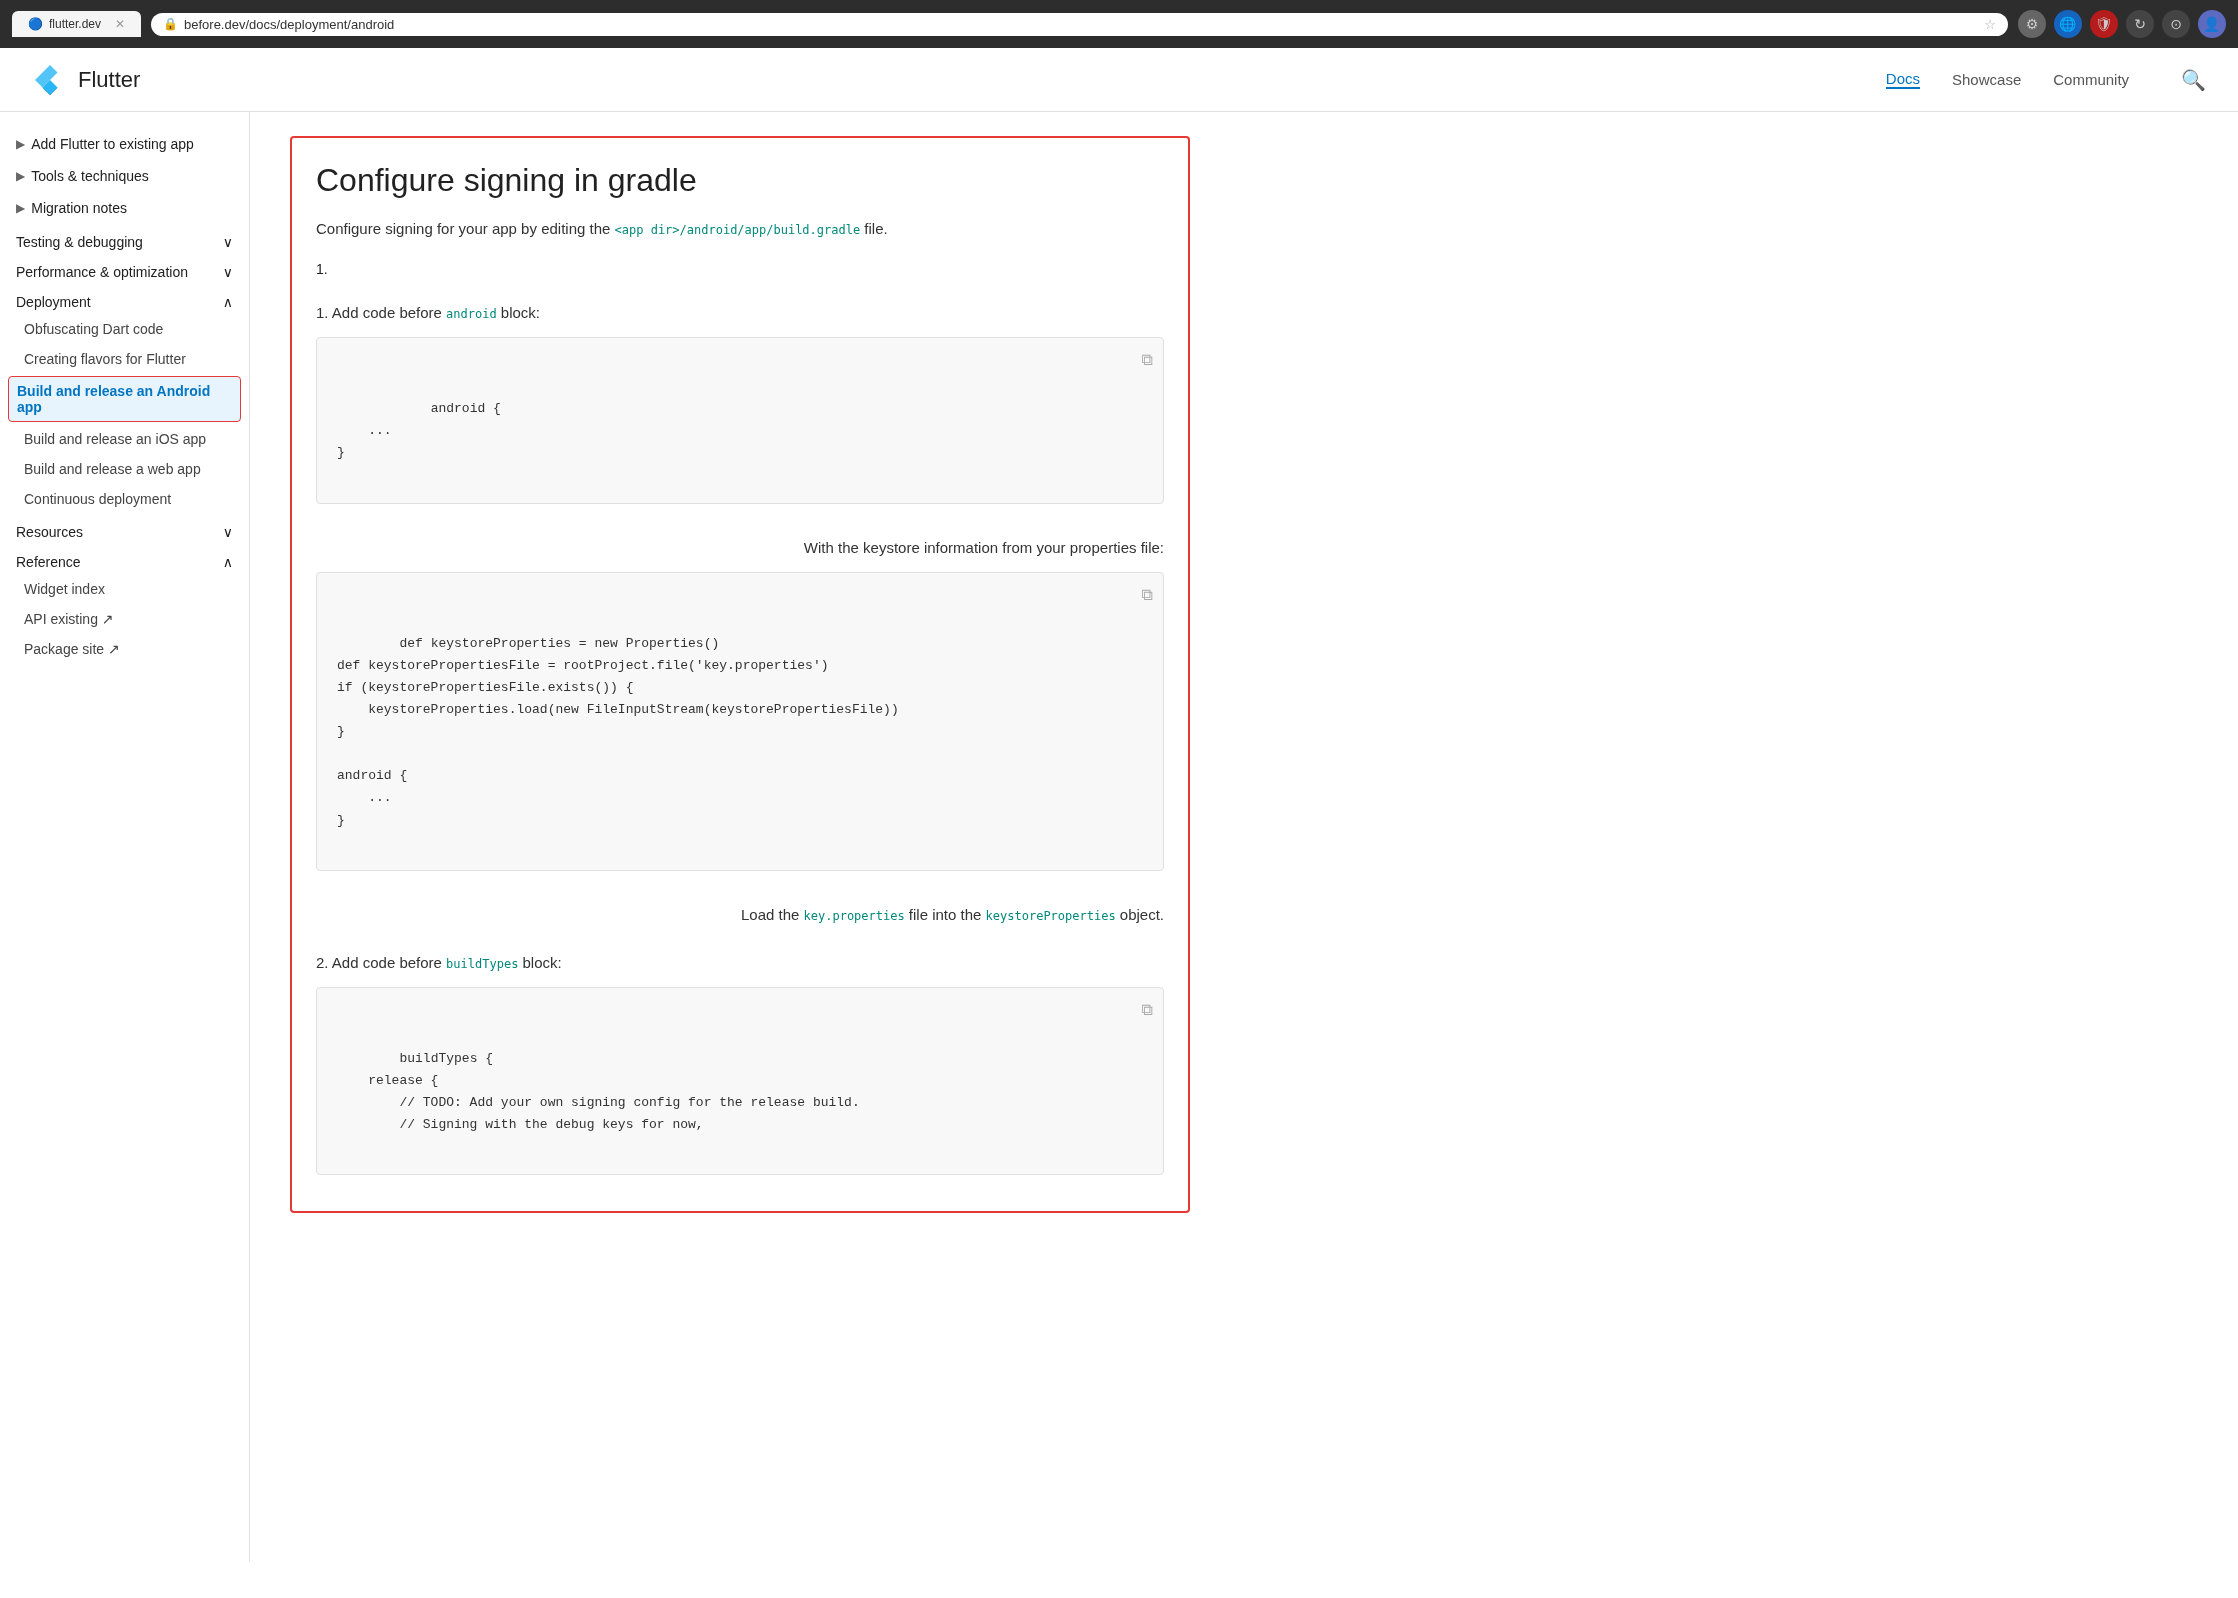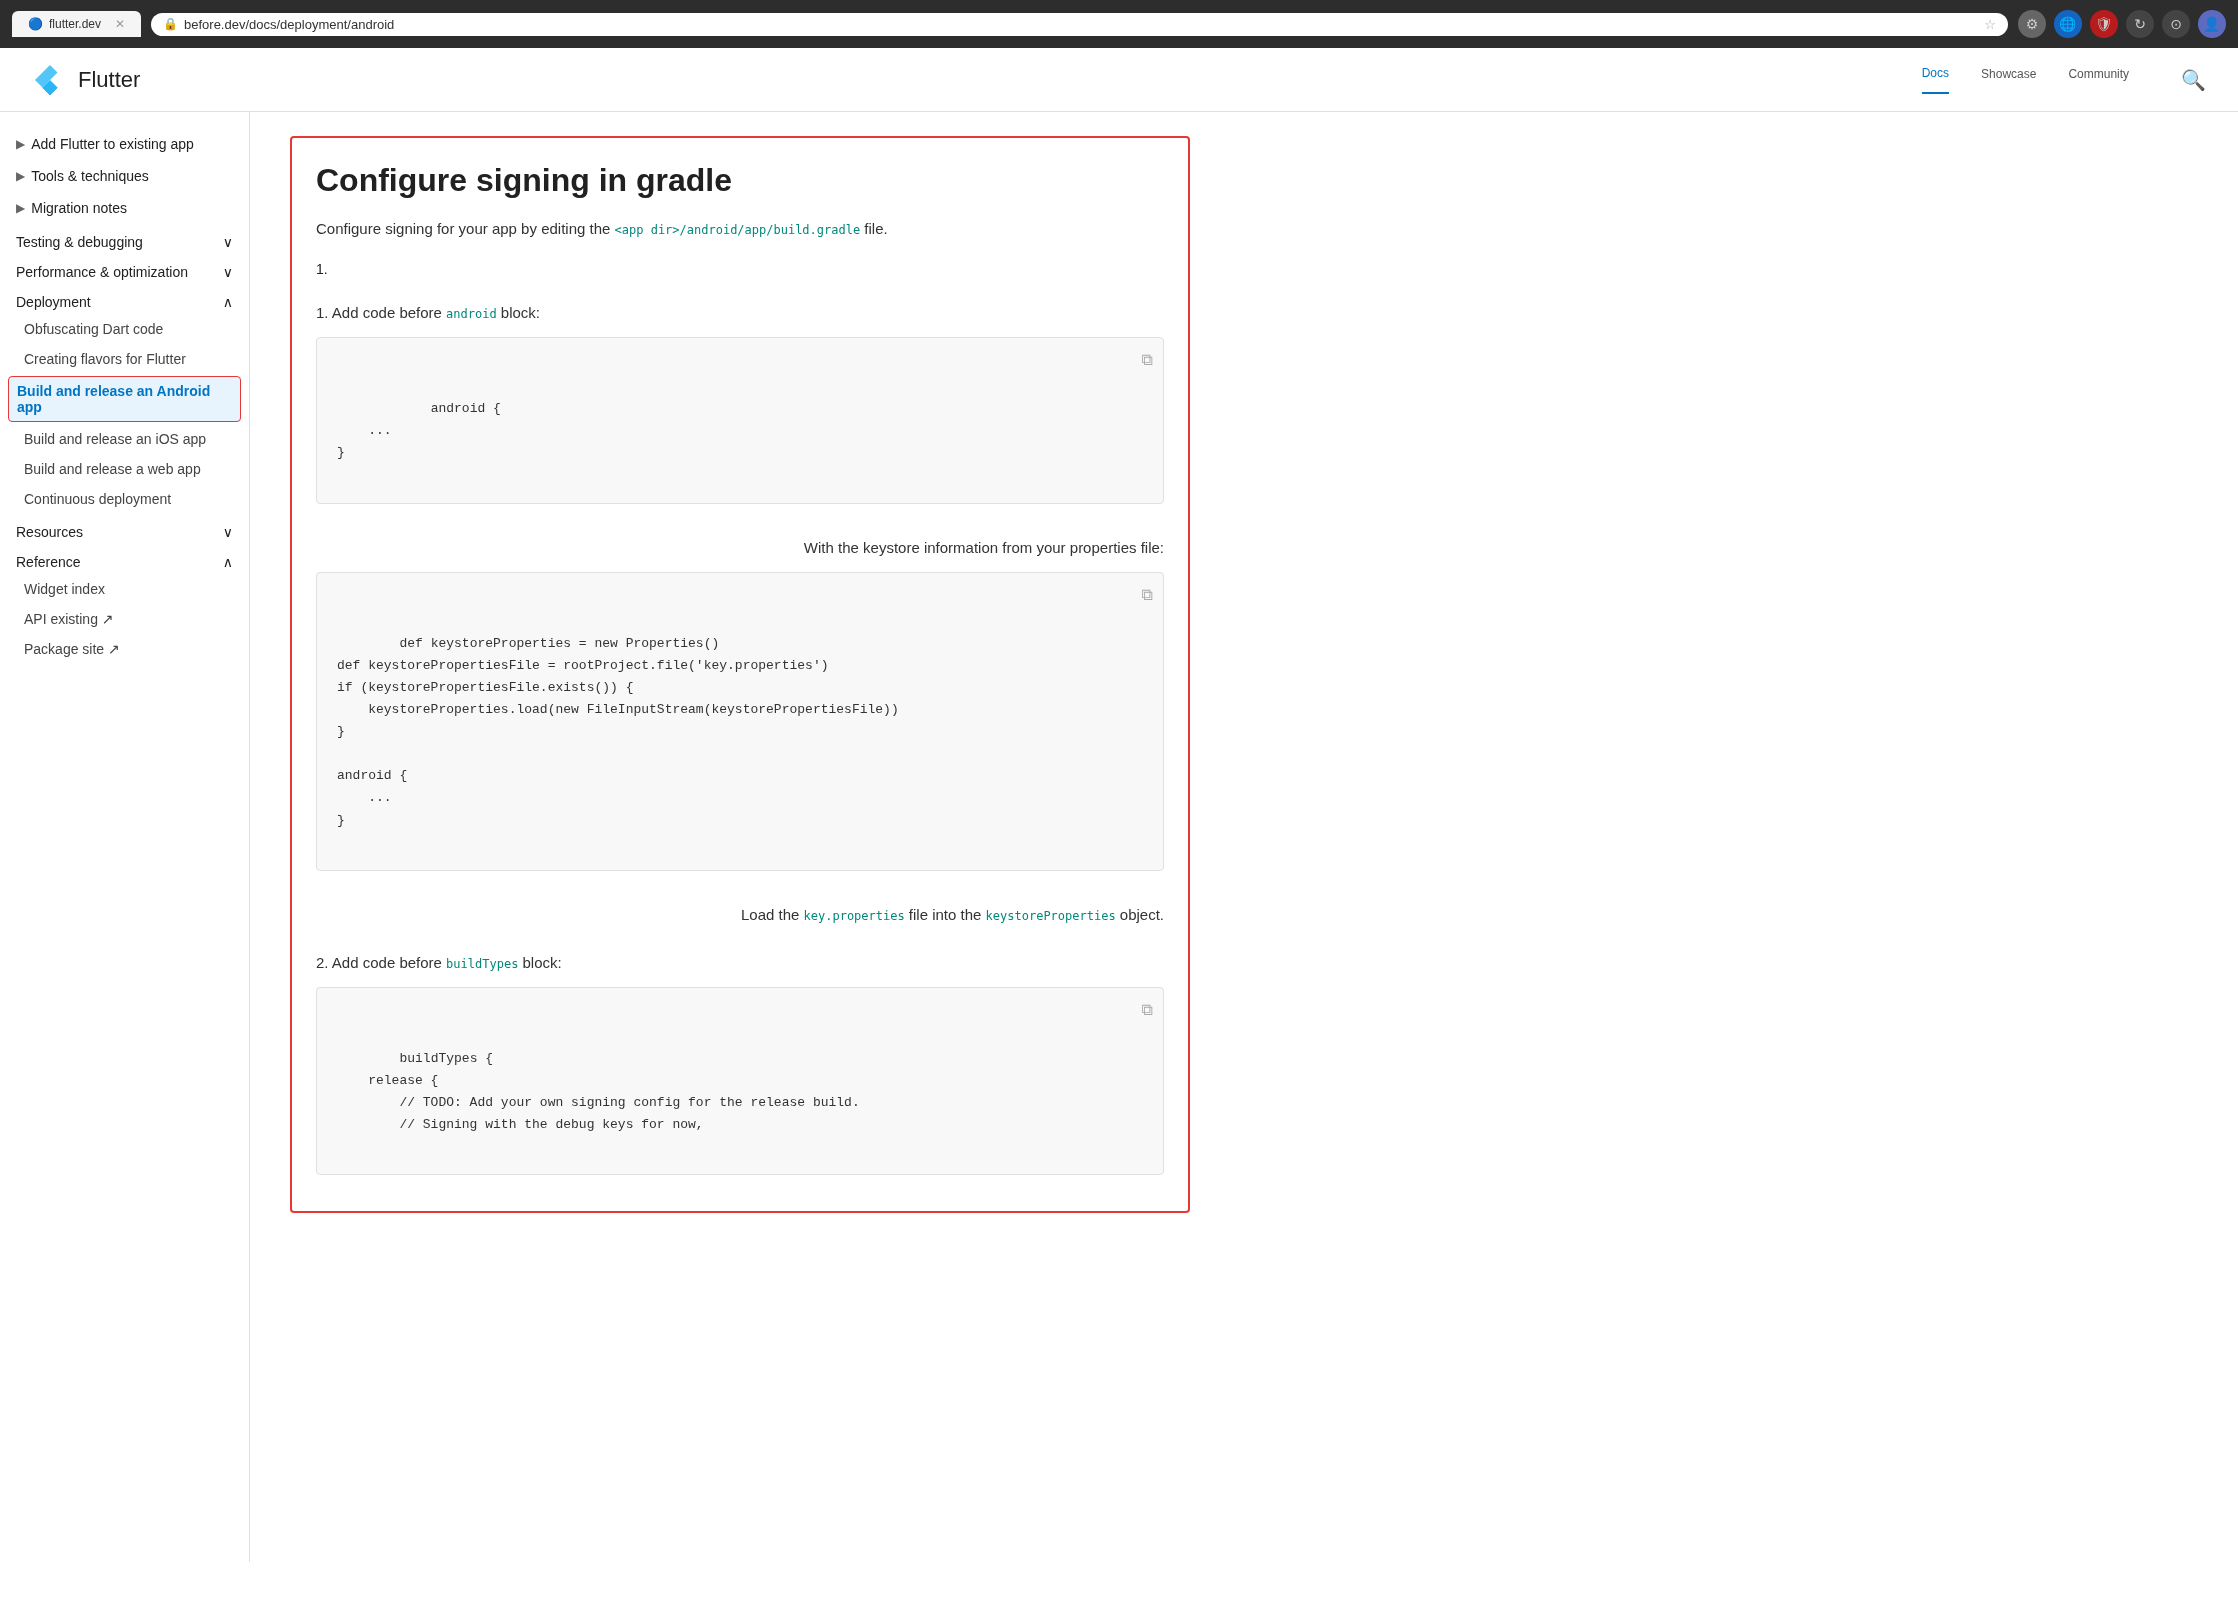--- a/index.html
+++ b/index.html
@@ -70,25 +70,25 @@
     .flutter-logo {
       width: 36px;
       height: 36px;
     }
     .nav-links {
       display: flex;
       align-items: center;
       gap: 32px;
     }
     .nav-link {
-      font-size: 12px;
+      font-size: 15px;
       color: #555;
       text-decoration: none;
       cursor: pointer;
-      padding-bottom: 12px;
+      padding-bottom: 0;
     }
     .nav-link.active {
       color: #0175c2;
       border-bottom: 2px solid #0175c2;
     }
     .search-icon-btn {
       margin-left: 20px;
       cursor: pointer;
       color: #555;
       font-size: 20px;
@@ -152,21 +152,21 @@
       padding: 24px 40px;
     }
 
     .content-box {
       border: 2px solid #e53935;
       border-radius: 4px;
       padding: 24px;
       max-width: 900px;
     }
 
-    h1 { font-size: 32px; font-weight: 700; color: #212121; margin-bottom: 18px; }
+    h1 { font-size: 32px; font-weight: 400; color: #212121; margin-bottom: 18px; }
 
     .intro-text { font-size: 15px; color: #333; margin-bottom: 20px; line-height: 1.6; }
     .code-link { color: #00897b; font-family: monospace; font-size: 12px; }
     .step-text { font-size: 15px; color: #333; margin: 24px 0 10px; line-height: 1.6; }
 
     .code-block {
       background: #f8f8f8;
       border: 1px solid #e0e0e0;
       border-radius: 4px;
       padding: 16px 20px;

